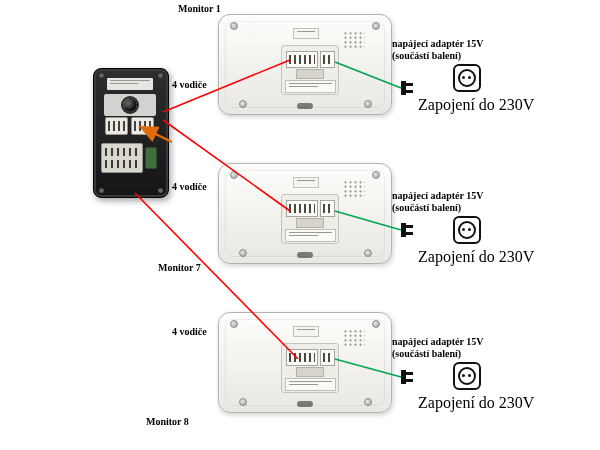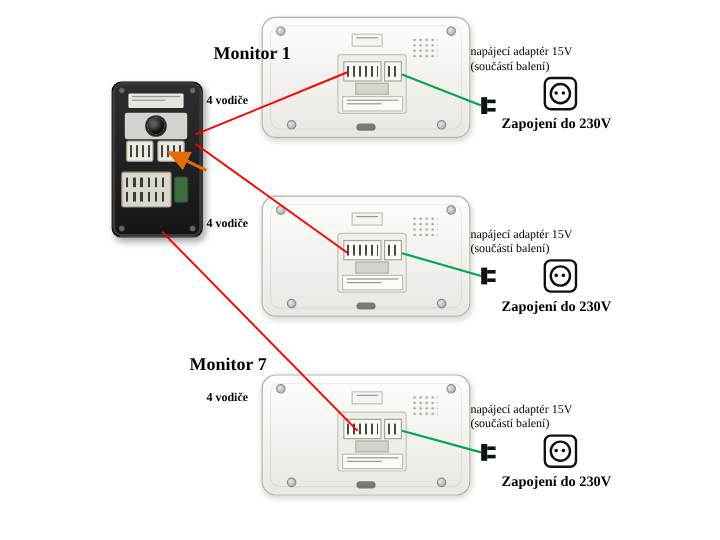--- a/index.html
+++ b/index.html
@@ -69,42 +69,42 @@
     border:1px solid #b4b1a8;}
   .m-sticker{position:absolute;left:3px;top:34px;width:49px;height:11px;background:#fbfaf7;
     border:1px solid #c0bdb5;}
   .m-hole{position:absolute;left:78px;bottom:5px;width:16px;height:6px;background:#7c7a74;
     border-radius:3px;}
   .tline{display:block;height:1px;background:#9a978f;margin:2px 3px 0;}
   .tline.short{width:60%;}
 
   
   .lbl{position:absolute;font-weight:bold;font-size:10px;color:#000;z-index:6;white-space:nowrap;}
-  .lbl.mon{font-size:15px;margin-top:34px;}
+  .lbl.mon{font-size:10px;}
   .lbl-mon1{left:178px;top:3px}
   .lbl-mon2{left:158px;top:262px}
   .lbl-mon3{left:146px;top:416px}
   .lbl-w1{left:172px;top:79px}
   .lbl-w2{left:172px;top:181px}
   .lbl-w3{left:172px;top:326px}
   .lock-note{position:absolute;left:170px;top:137px;width:150px;font-weight:bold;
     font-size:9.5px;line-height:11px;color:#000;z-index:6;}
   .lock-note .l2{padding-left:6px;}
 
   
   .pa{position:absolute;left:392px;width:134px;z-index:6;}
   .pa1{top:38px}.pa2{top:190px}.pa3{top:336px}
-  .pa .ad{font-weight:normal;font-size:10px;line-height:12px;white-space:nowrap;color:#000;}
+  .pa .ad{font-weight:bold;font-size:10px;line-height:12px;white-space:nowrap;color:#000;}
   .socket{position:absolute;left:61px;top:26px;width:24px;height:24px;background:#fff;
     border:2px solid #111;border-radius:6px;}
   .socket .ring{position:absolute;left:3px;top:3px;width:14px;height:14px;border:2px solid #111;
     border-radius:50%;}
   .socket .hole{position:absolute;top:10px;width:3px;height:3px;border-radius:50%;background:#111;}
   .socket .hl{left:7px}.socket .hr{left:13px}
-  .sk-lbl{position:absolute;left:26px;top:58px;font-weight:bold;font-size:12px;
+  .sk-lbl{position:absolute;left:26px;top:58px;font-weight:normal;font-size:16px;
     white-space:nowrap;color:#000;}
 
   .wires{position:absolute;left:0;top:0;z-index:5;pointer-events:none;}
 </style>
 </head>
 <body>
 
 <div class="canvas">
 
   <div class="station">

